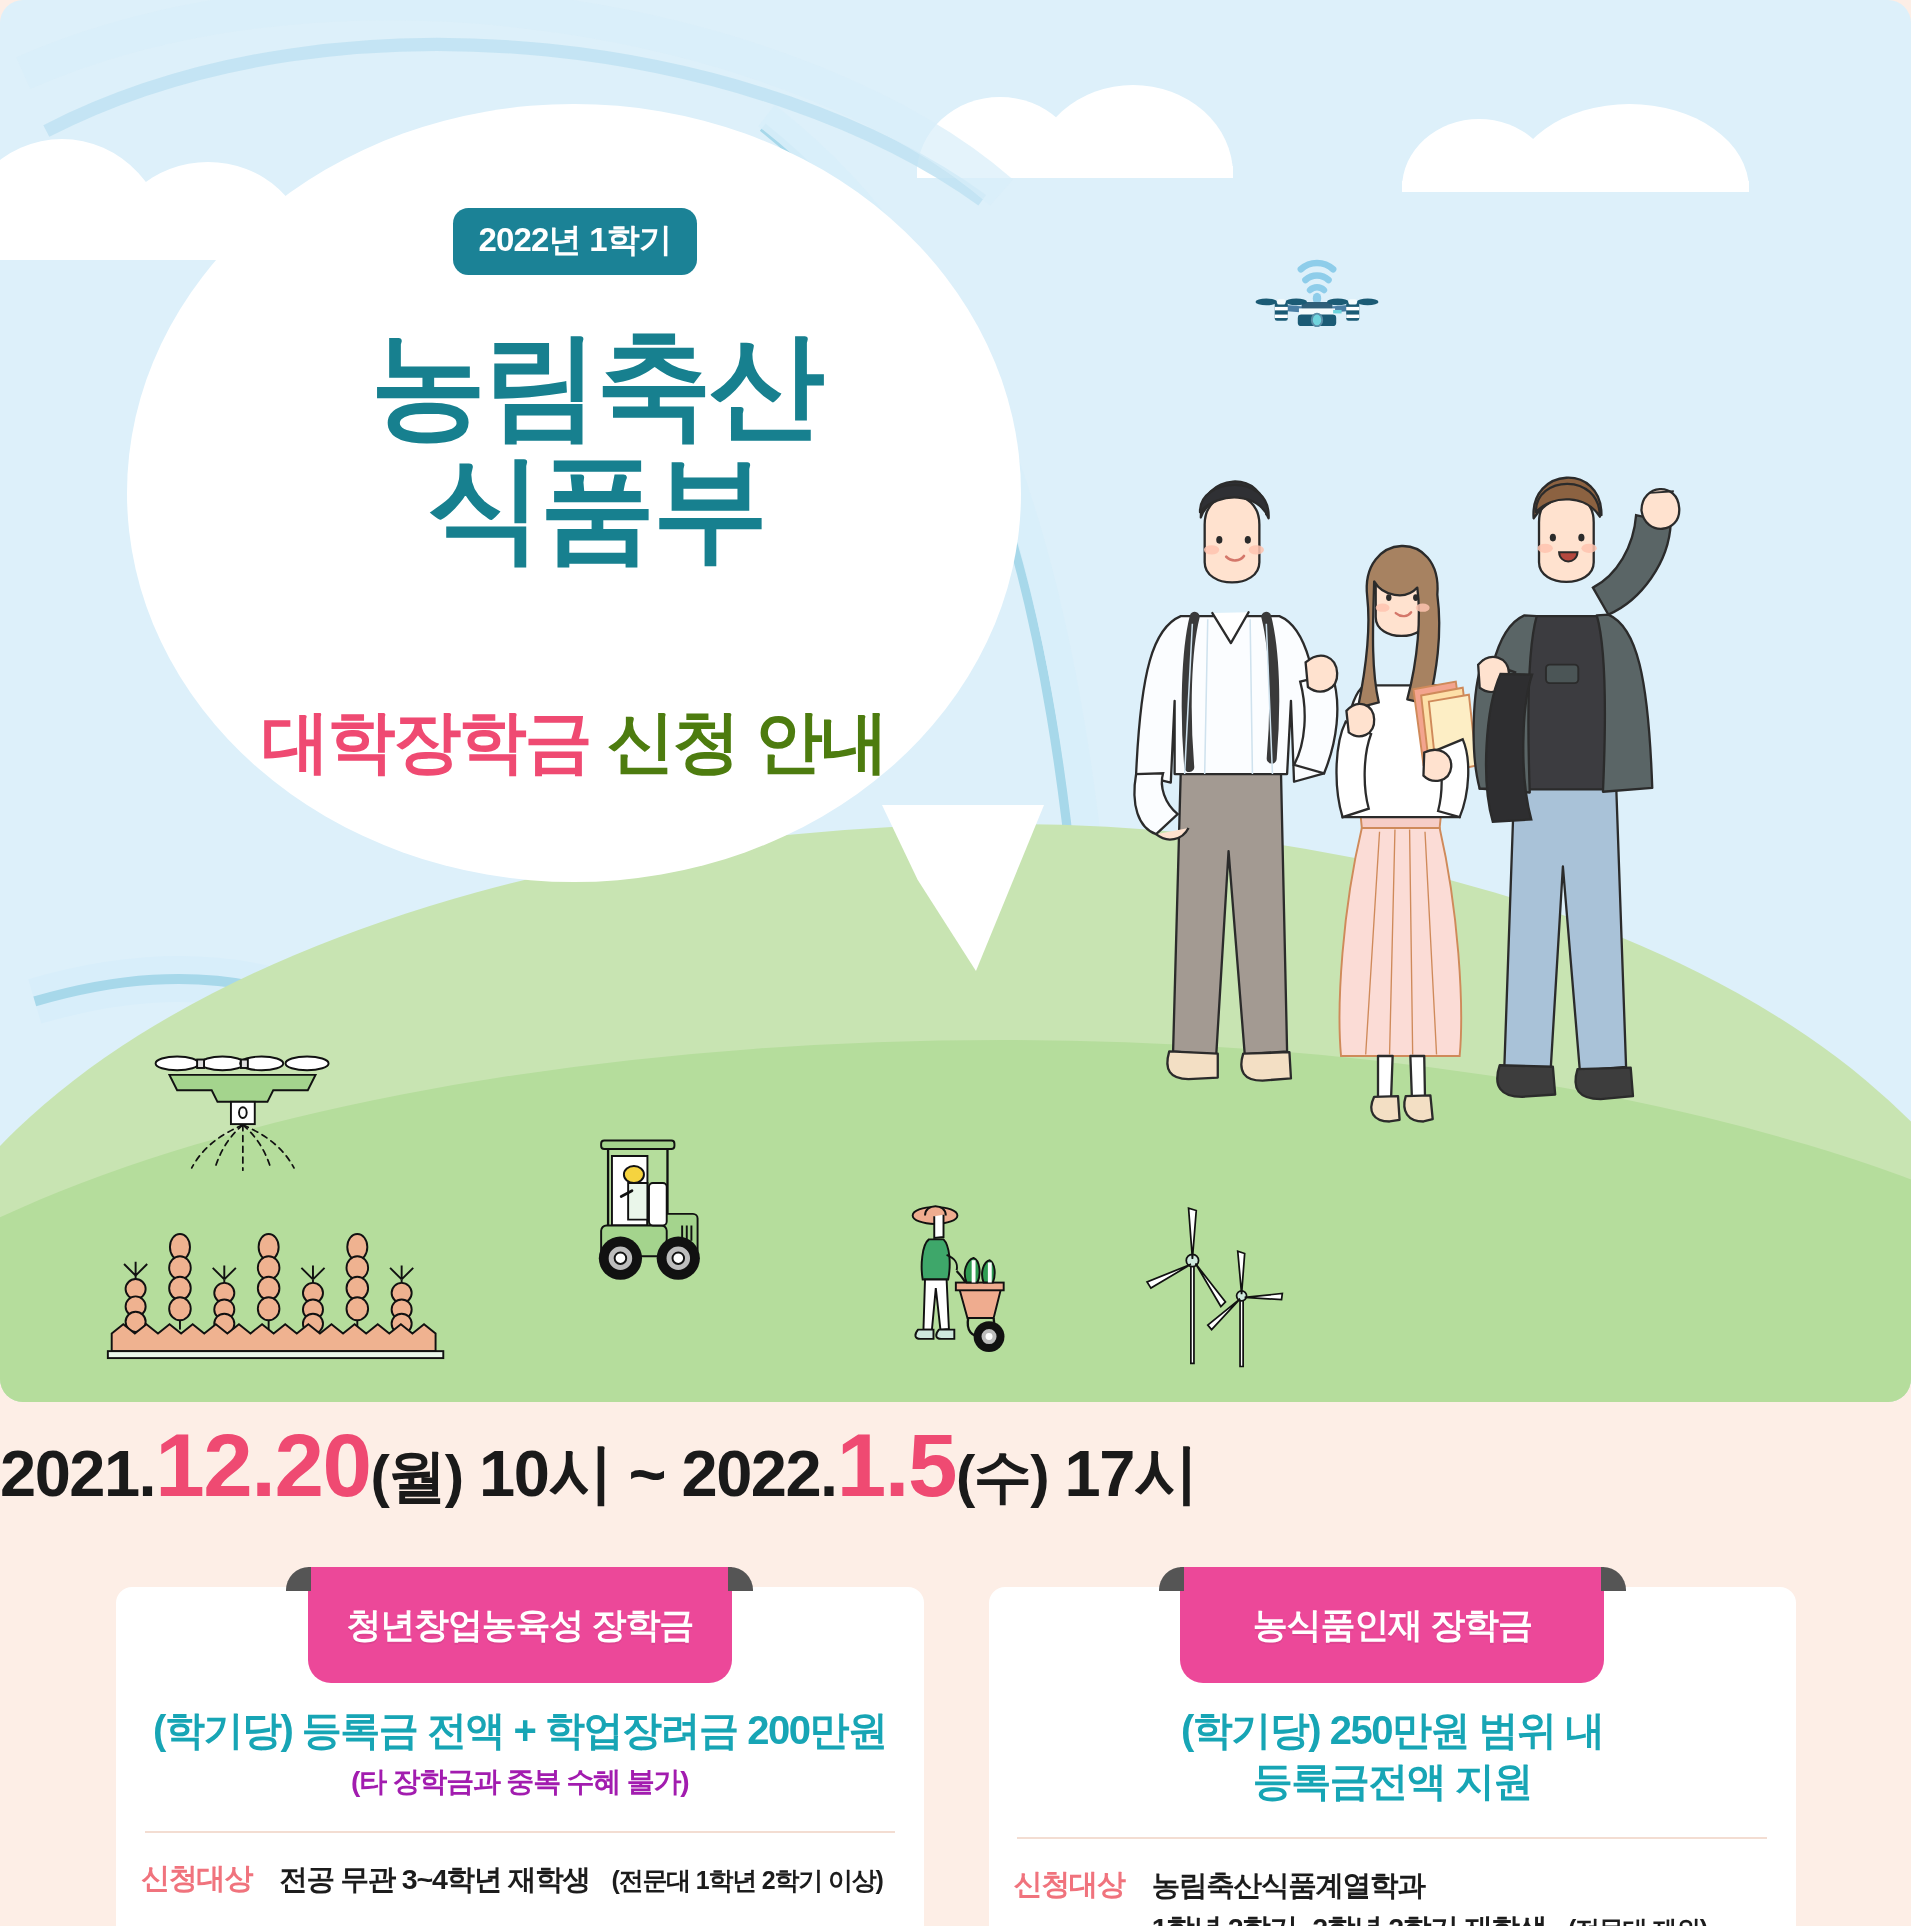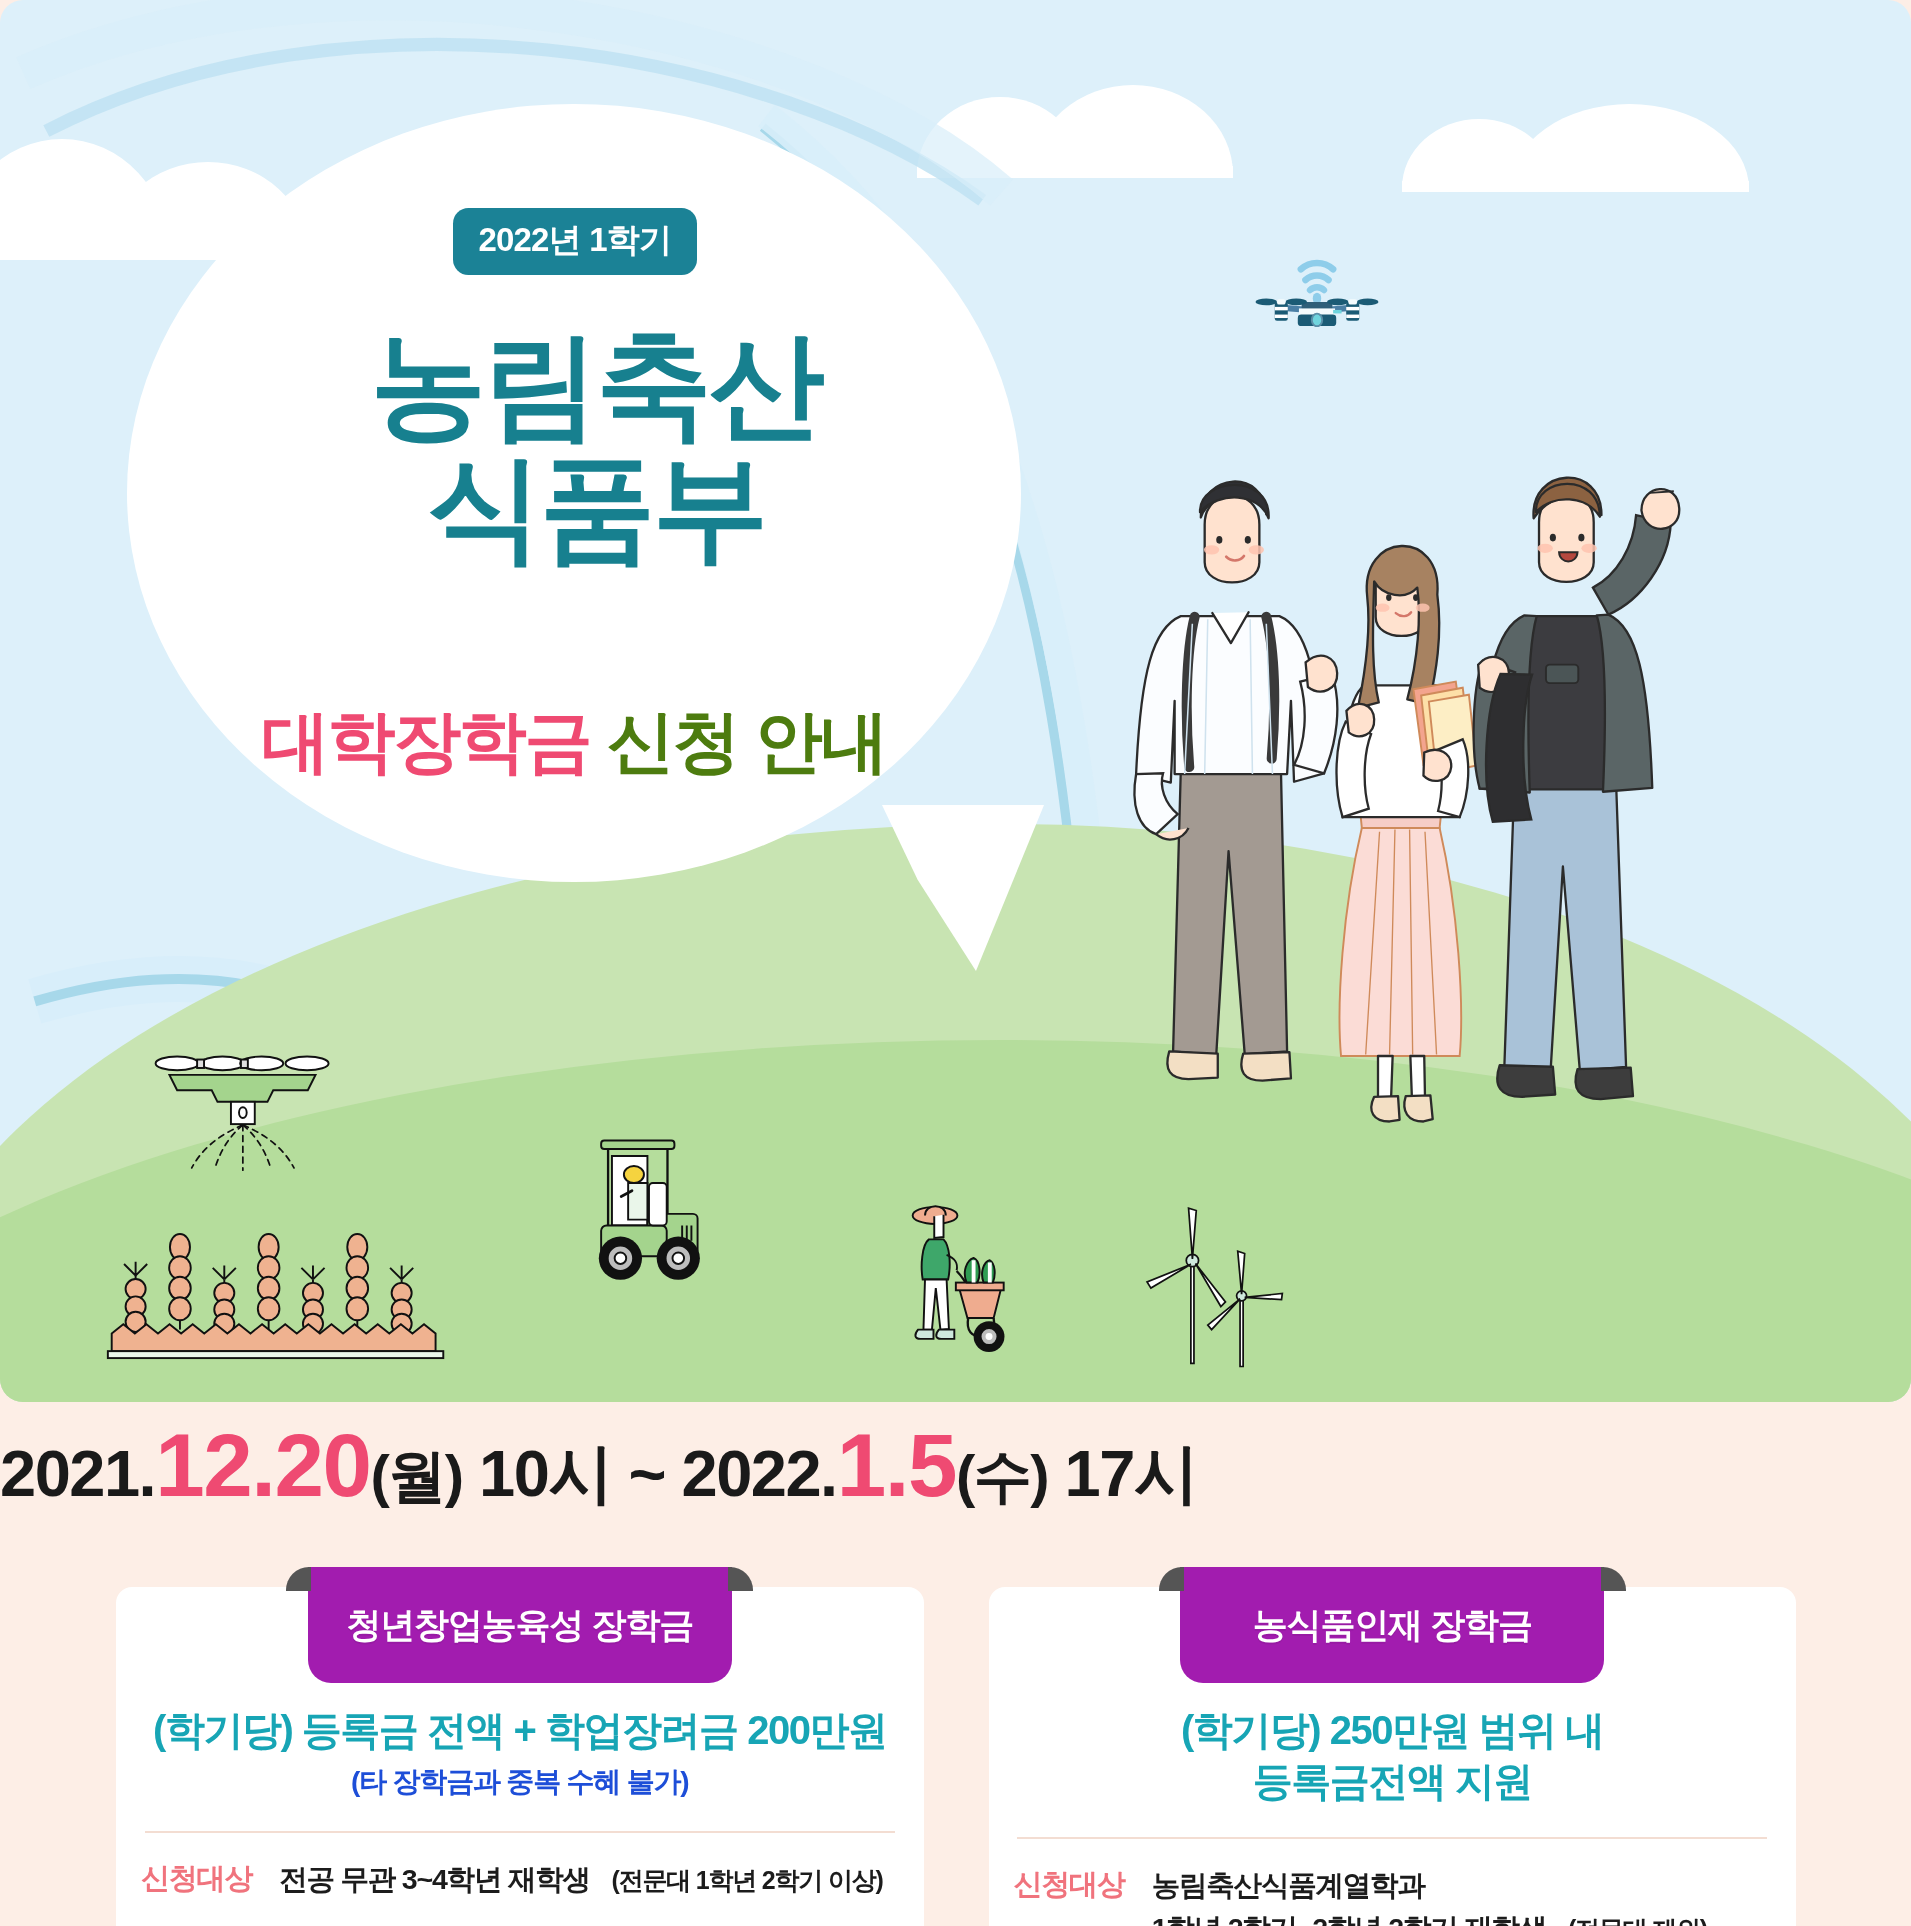--- a/index.html
+++ b/index.html
@@ -82,37 +82,37 @@
   .cards{
     position:absolute; left:116px; top:1587px; width:1680px; height:566px;
     display:flex; gap:65px;
   }
   .card{
     flex:1; background:#ffffff; border-radius:16px; position:relative;
     padding:100px 25px 0 25px;
   }
   .ribbon{
     position:absolute; left:50%; transform:translateX(-50%); top:-20px;
-    width:424px; height:116px; background:#a21caf; border-radius:0 0 23px 23px;
+    width:424px; height:116px; background:#ec4899; border-radius:0 0 23px 23px;
     color:#fff; font-size:35px; font-weight:800; letter-spacing:-1.2px;
     display:flex; align-items:center; justify-content:center;
     text-shadow:0 1.5px 0 rgba(0,0,0,.06);
   }
   .ribbon::before, .ribbon::after{
     content:""; position:absolute; top:0; width:25px; height:24px; background:#555;
   }
   .ribbon::before{ left:-21.6px; border-radius:23px 0 0 0; }
   .ribbon::after{ right:-21.6px; border-radius:0 23px 0 0; }
 
   .amount{
     text-align:center; color:#17a5b5; font-weight:800; letter-spacing:-1.5px;
     font-size:40px; line-height:1.28; margin-top:18px;
   }
   .amount-note{
-    text-align:center; color:#1d4ed8; font-size:28px; font-weight:600;
+    text-align:center; color:#a21caf; font-size:28px; font-weight:600;
     letter-spacing:-1.2px; margin-top:7px;
   }
   .divider{
     height:1.5px; background:#f3ddd2; margin:30px 3.9px 25.4px 3.9px;
   }
   .rows{ display:flex; flex-direction:column; gap:21px; }
   .row{ display:flex; align-items:flex-start; gap:27px; }
   .row-label{
     color:#f0737d; font-weight:800; font-size:29px; letter-spacing:-1.2px;
     white-space:nowrap; flex:0 0 auto; padding-top:0.8px;

